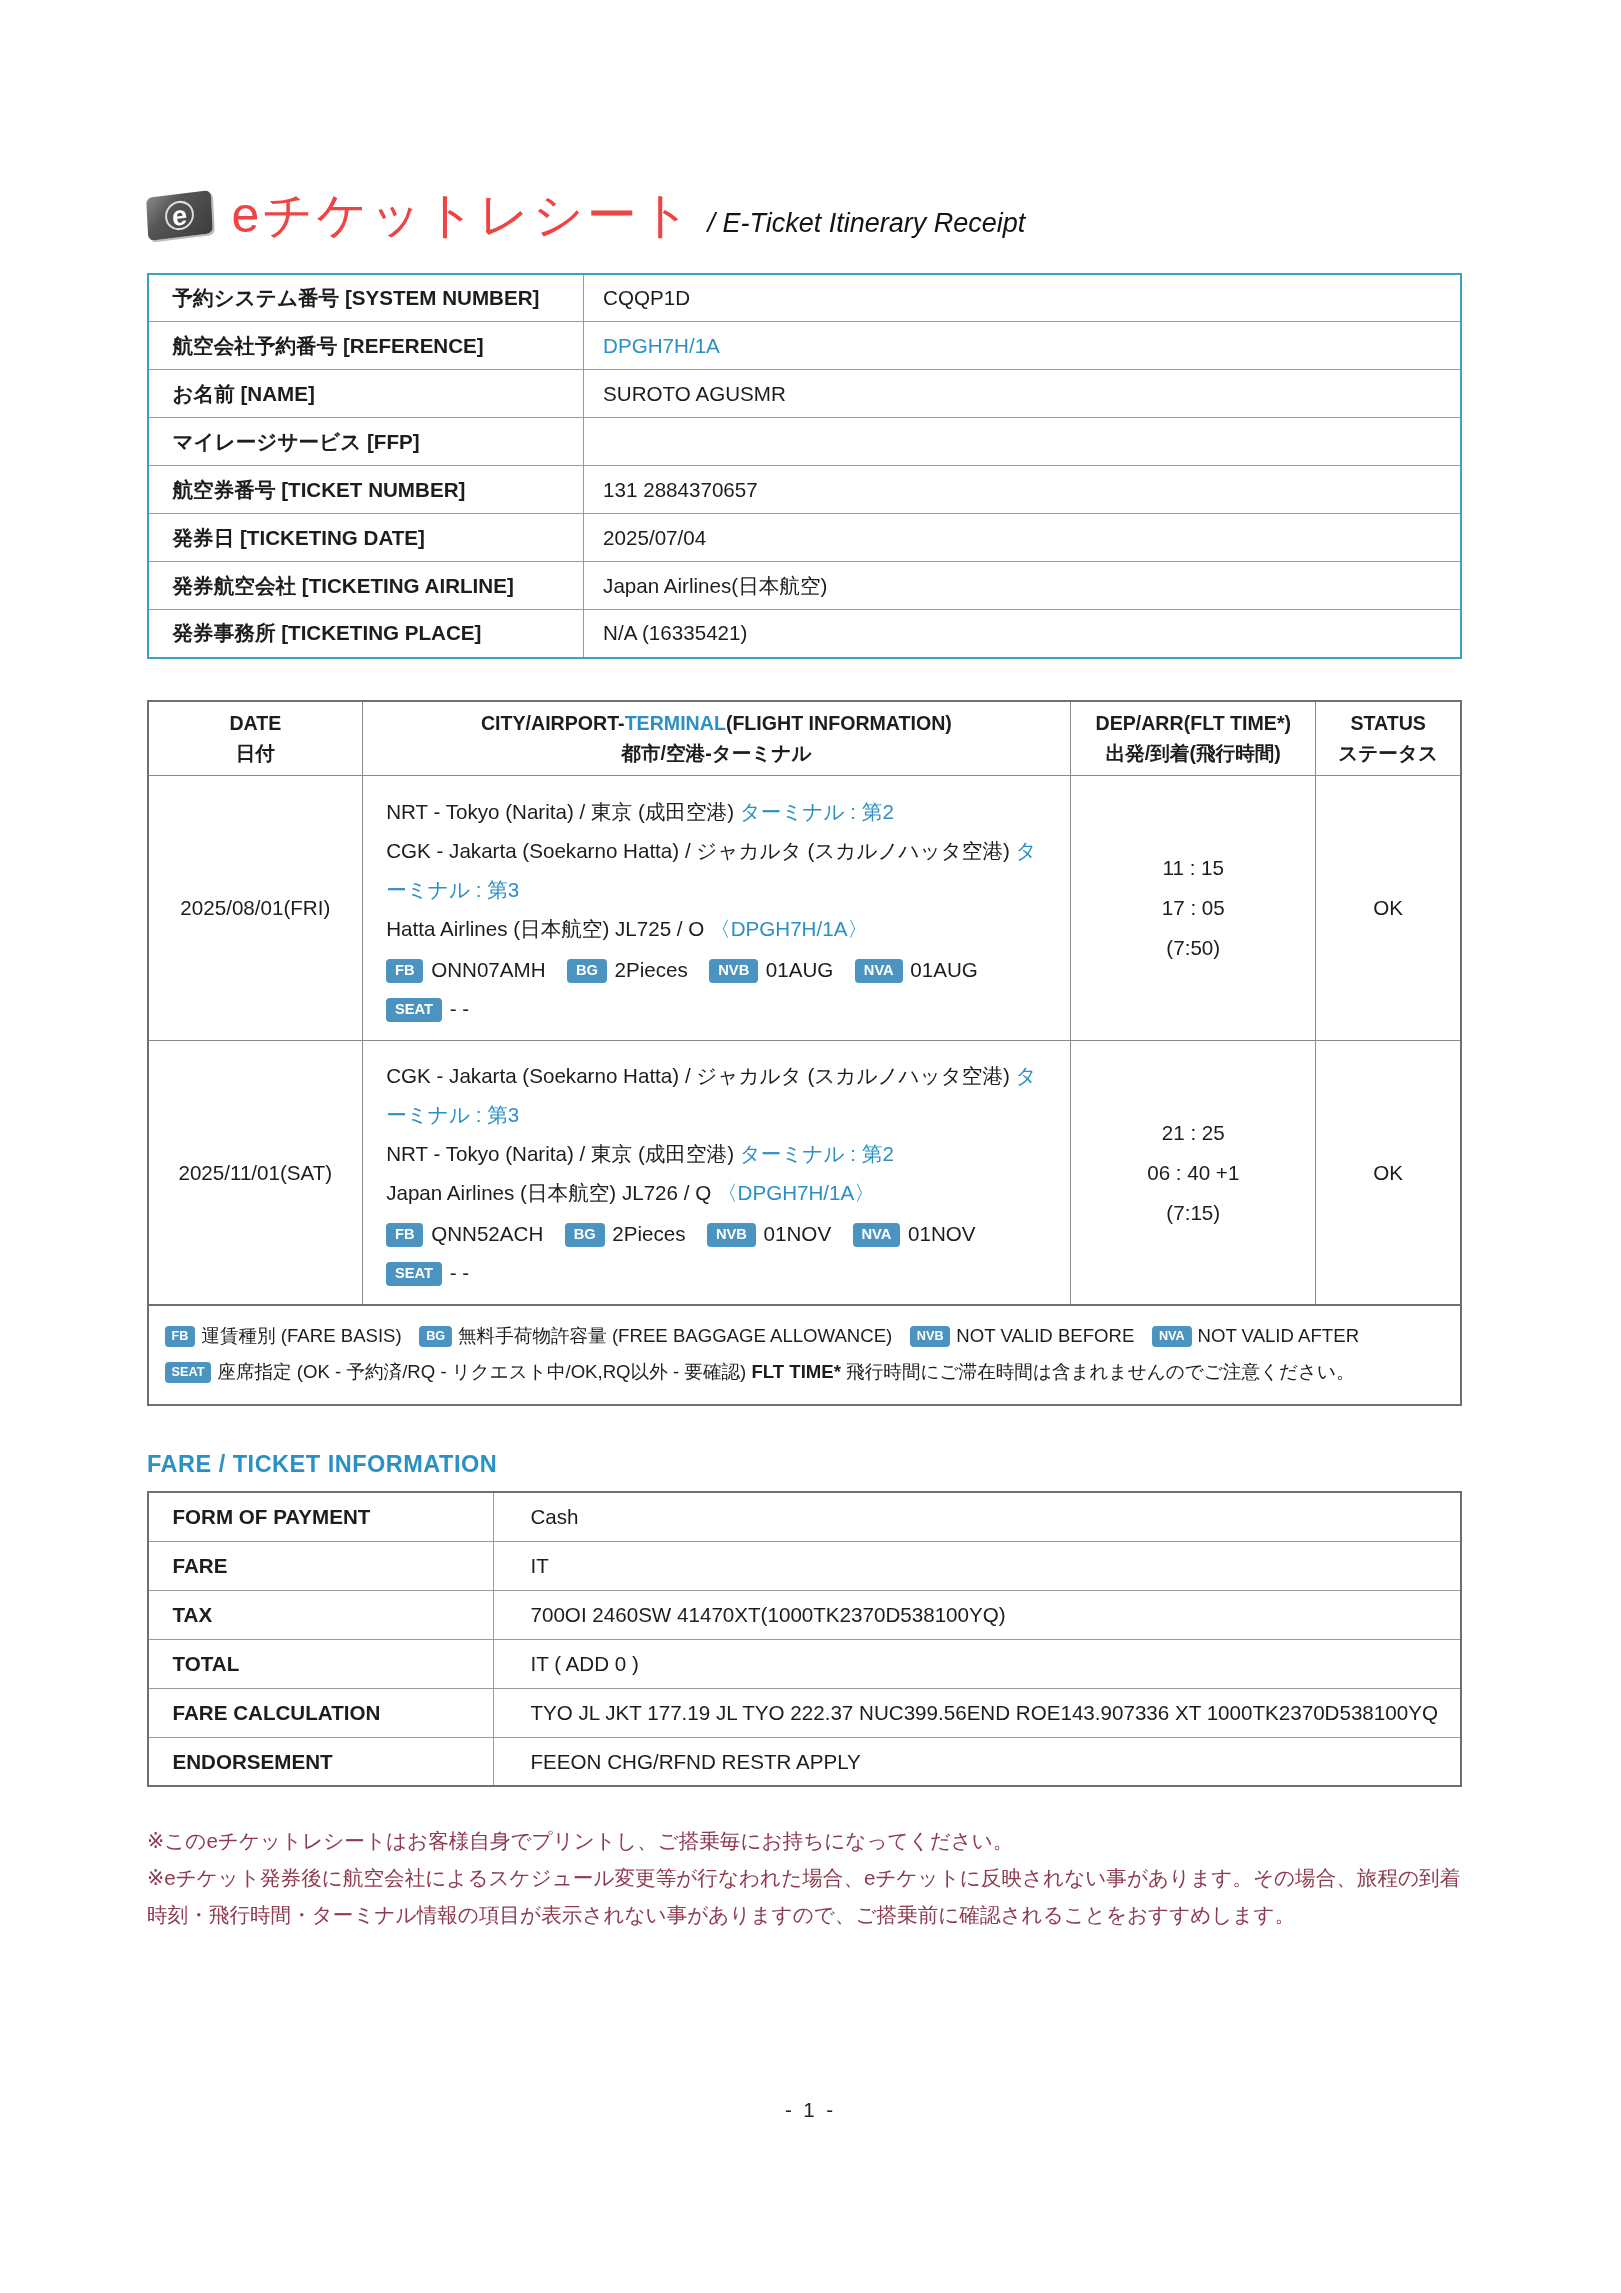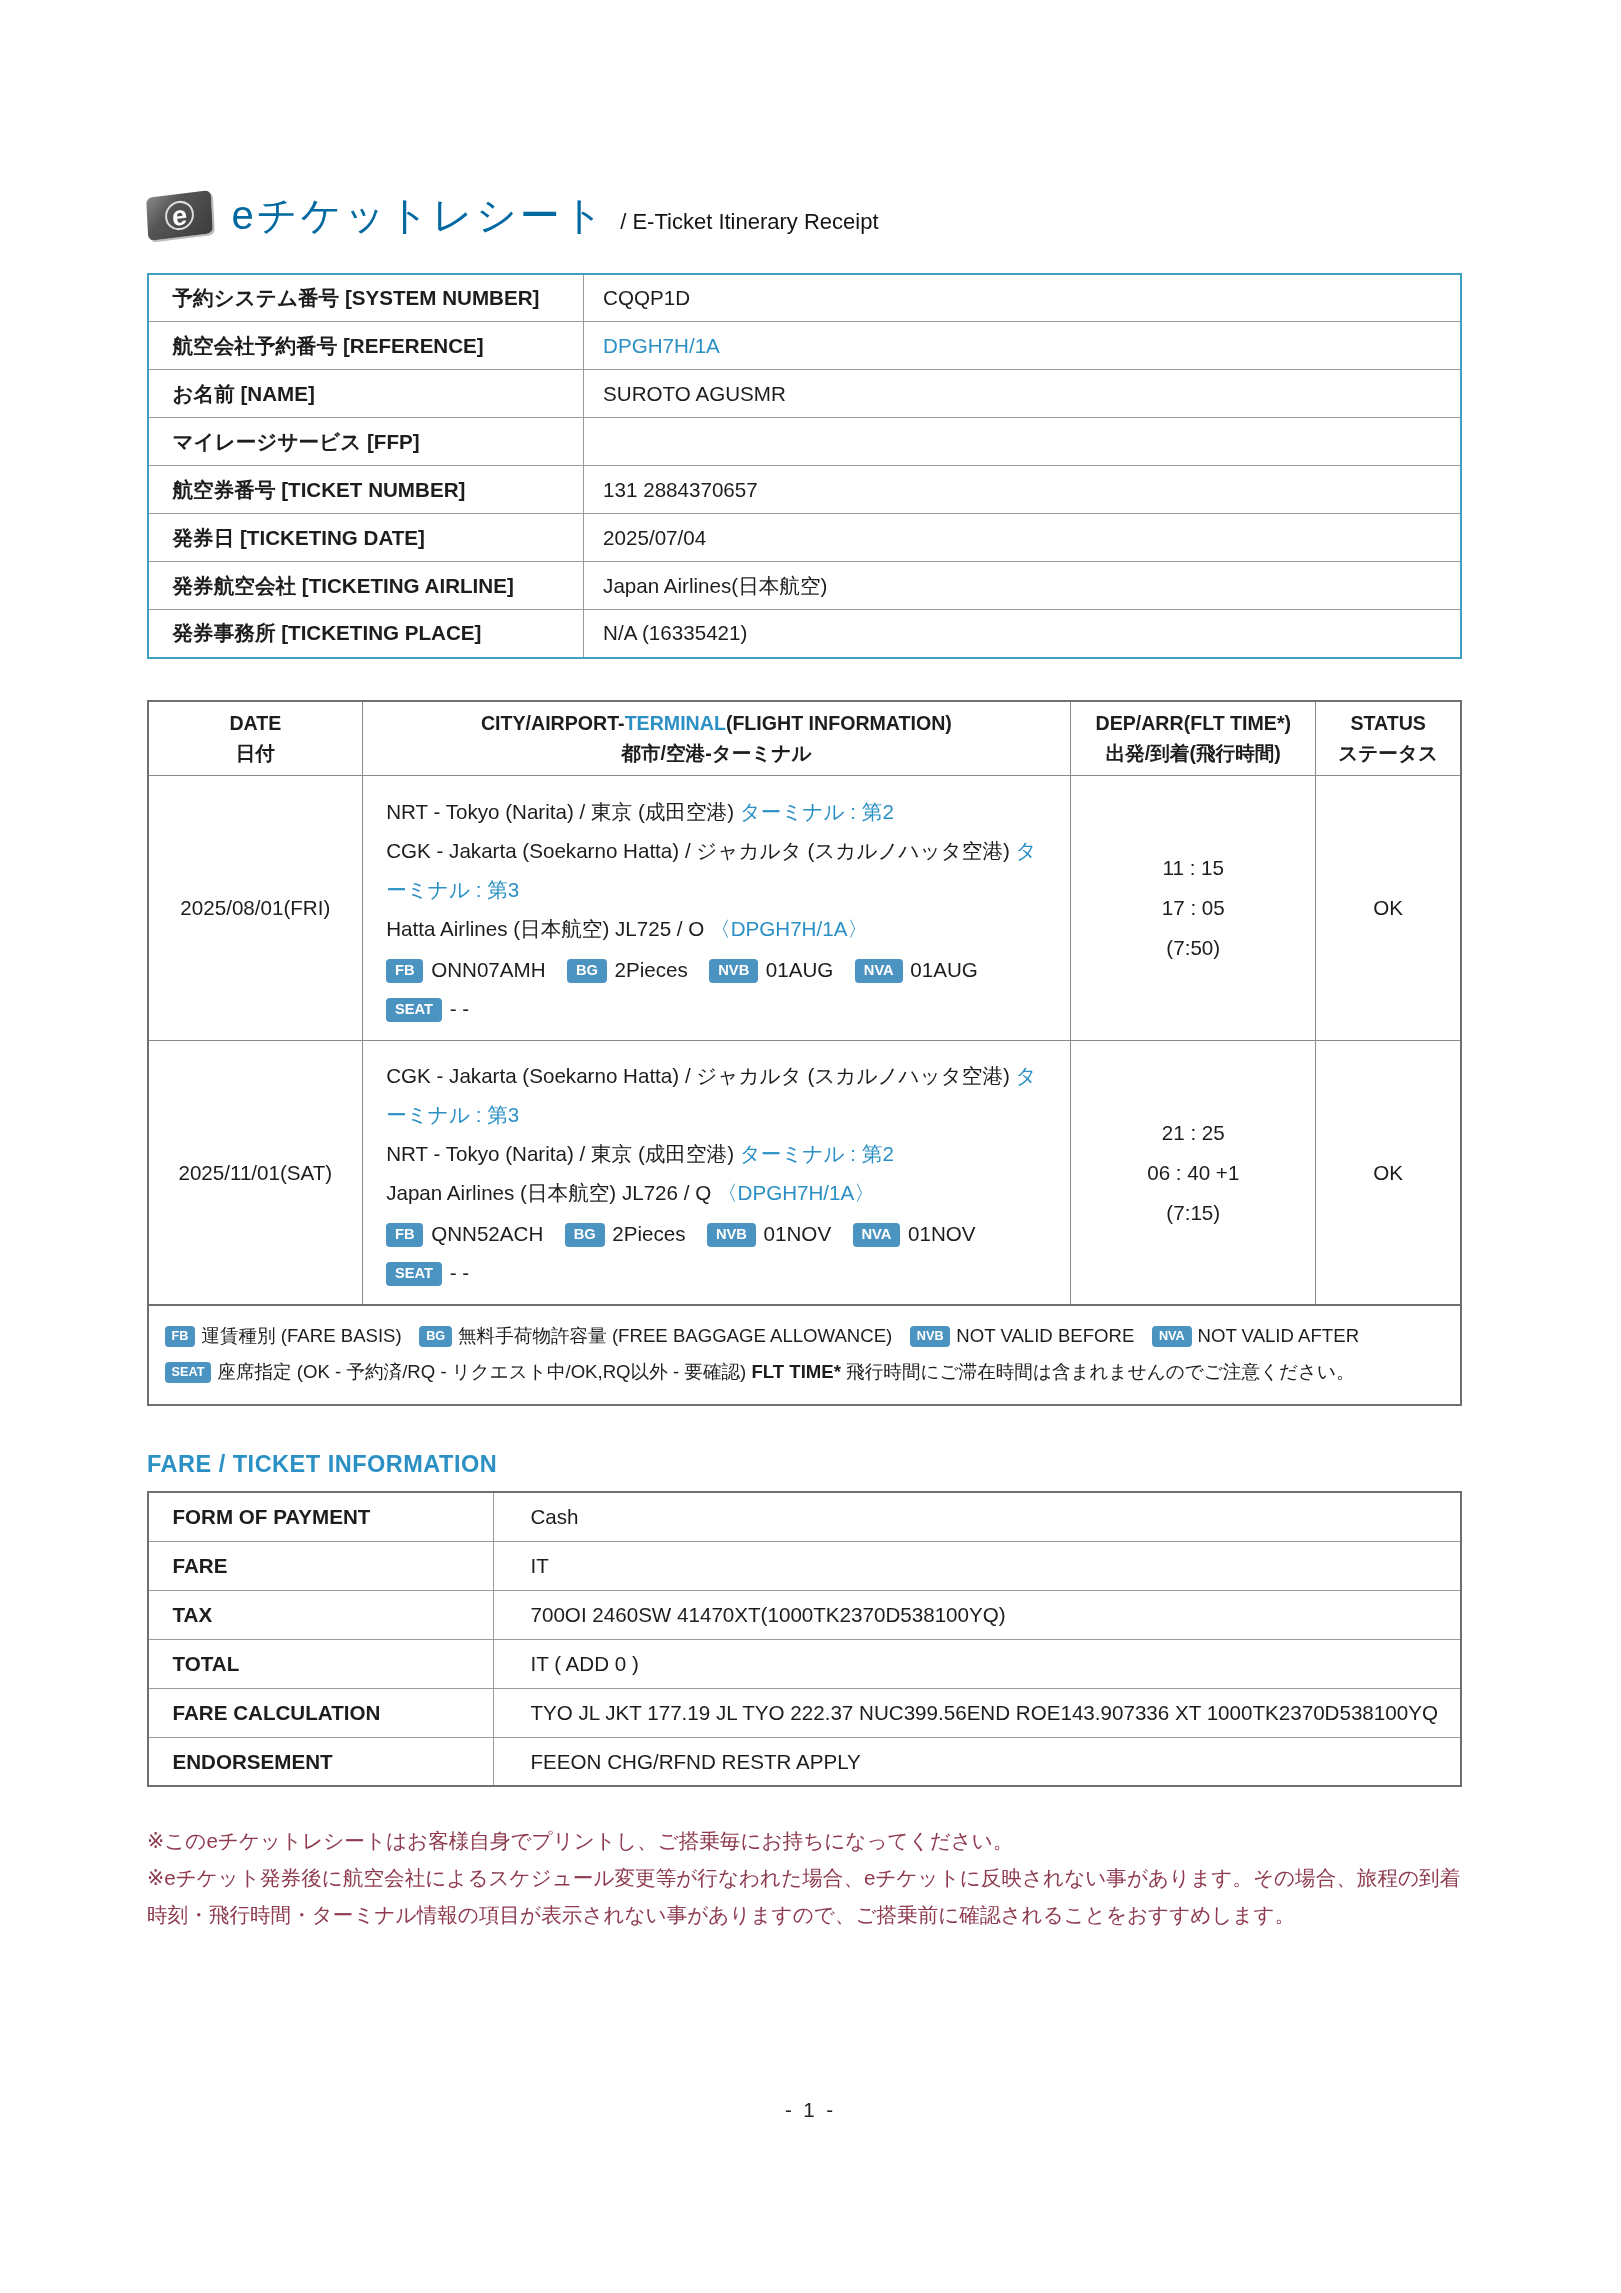--- a/index.html
+++ b/index.html
@@ -15,22 +15,22 @@
   .eticket-icon {
     width:65px; height:43px; margin-right:19.6px; flex:0 0 auto;
     background:linear-gradient(135deg,#8a8a8a 0%,#555 35%,#3c3c3c 100%);
     border-radius:5.9px; transform:rotate(-7deg) skewX(-4deg);
     display:flex; align-items:center; justify-content:center;
     color:#fff; font-size:27.4px; font-weight:bold;
     box-shadow:2px 2px 0 #bbb;
   }
   .eticket-icon span { border:2px solid #ddd; border-radius:50%; width:29px; height:29px; line-height:26.5px; text-align:center; display:block; }
   .titles { display:flex; align-items:baseline; }
-  .title-jp { font-size:40px; letter-spacing:2.9px; color:#0369a1; }
-  .title-en { font-size:22px; margin-left:13.7px; color:#141414; }
+  .title-jp { font-size:50px; letter-spacing:2.9px; color:#ef4444; }
+  .title-en { font-size:27px; margin-left:13.7px; color:#141414;font-style:italic; }
 
   
   table { border-collapse:collapse; }
   .booking-table { width:100%; margin-top:25.5px; border:2.9px solid #3e9ec4; }
   .booking-table td { height:48px; font-size:20.6px; border-bottom:1px solid #9a9a9a; }
   .booking-table tr:last-child td { border-bottom:none; }
   .booking-table td.lbl { width:435px; font-weight:bold; border-right:1px solid #9a9a9a; padding-left:23.5px;margin-left:20px; }
   .booking-table td.val { padding-left:19.6px; }
   .blue { color:#2b90c4; }
 

